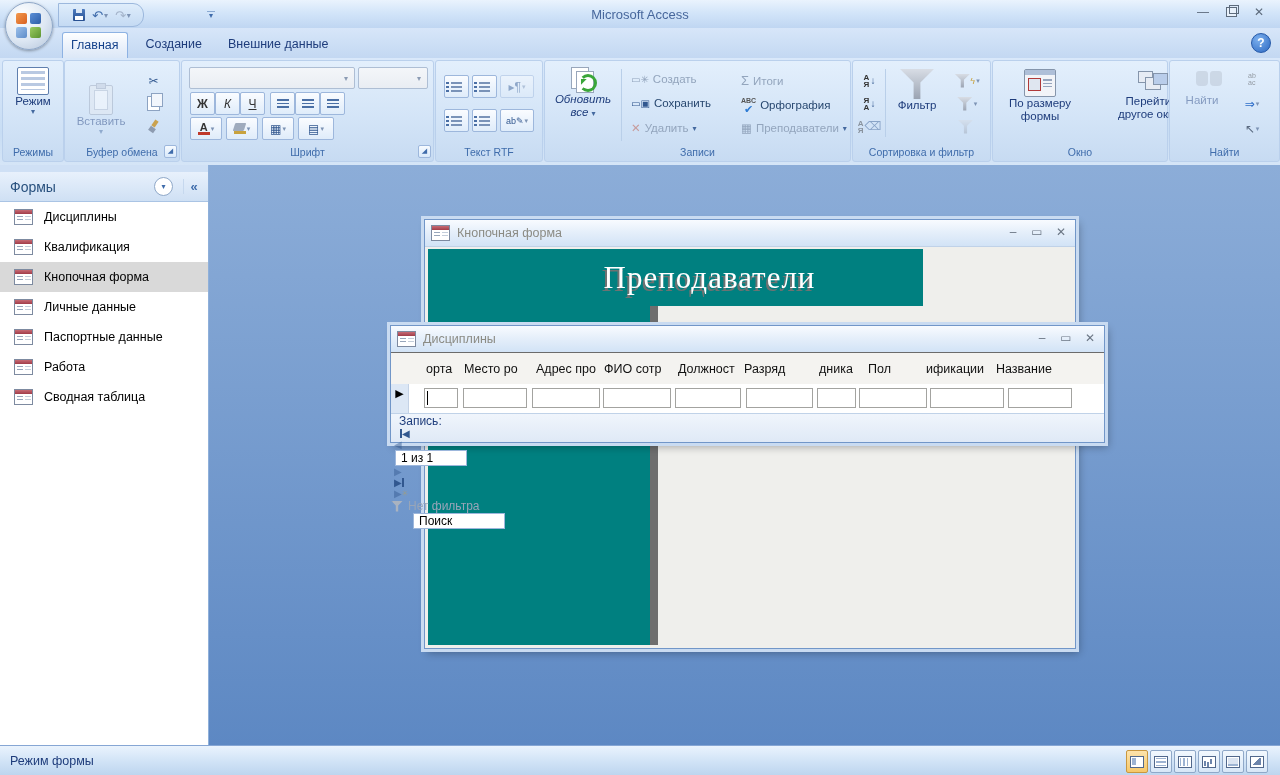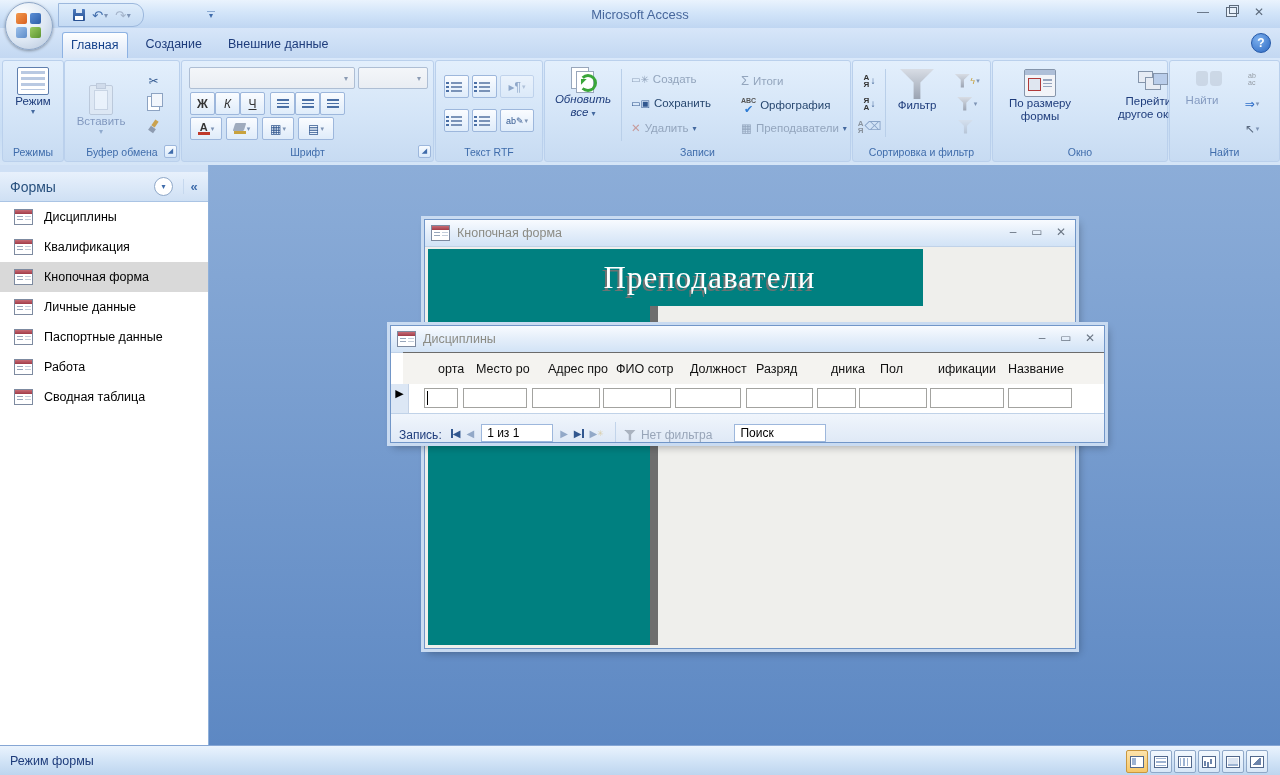--- a/index.html
+++ b/index.html
@@ -149,30 +149,30 @@
     text-shadow:-2px 3px 0 rgba(146,110,110,.75);padding-left:68px;}
   .sb-side{position:absolute;left:3px;top:86px;width:222px;bottom:3px;}
   .sb-shadow{position:absolute;left:225px;top:86px;width:8px;bottom:3px;background:#6e6e6e;}
   .sb-main{position:absolute;left:233px;top:86px;right:3px;bottom:3px;background:#efefec;}
   .sb-right{position:absolute;left:616px;top:29px;right:3px;height:57px;background:#efefec;}
   .sqbtn{position:absolute;width:27px;height:26px;border:1px solid #b2b2ae;border-radius:2px;
     background:linear-gradient(#f6f6f4,#e7e7e4);}
   .sqbtn.focus{border:1px solid #3c66c4;outline:1px solid #8fb0ea;background:linear-gradient(#fbfcfe,#eef2f8);}
   .sblbl{position:absolute;font-size:12.5px;color:#1d1d1d;font-family:"DejaVu Sans",sans-serif;}
   
-  .ds-cols{position:absolute;left:12px;top:26px;right:0;height:31px;background:#f4f3f0;border-top:1px solid #6b6b6b;
+  .ds-cols{position:absolute;left:0;top:26px;right:0;height:31px;background:#f4f3f0;border-top:1px solid #6b6b6b;
     border-bottom:1px solid #c9c9c4;}
   .ds-col{position:absolute;top:9px;font-size:12.5px;color:#111;white-space:nowrap;}
   .ds-row{position:absolute;left:0;top:58px;right:0;height:29px;background:#fff;}
   .ds-sel{position:absolute;left:0;top:0;width:18px;height:29px;background:#dce7f5;border-right:1px solid #c4d2e6;
     color:#000;font-size:11px;display:flex;align-items:flex-start;justify-content:center;padding-top:3px;box-sizing:border-box;}
   .ds-field{position:absolute;top:4px;height:20px;background:#fff;border:1px solid #a3a3a0;box-sizing:border-box;}
   .caret{position:absolute;left:2px;top:2px;width:1px;height:14px;background:#000;}
   .ds-nav{position:absolute;left:0;top:87px;right:0;height:28px;background:linear-gradient(#f0f5fc,#dfe9f6);
-    border-top:1px solid #c0d2e8;display:flex;align-items:flex-end;font-size:12px;color:#1e3c7b;}
+    border-top:1px solid #c0d2e8;display:flex;align-items:flex-start;font-size:12px;color:#1e3c7b;flex-direction:column;}
   .nbtn{display:flex;align-items:center;justify-content:center;color:#31578f;font-size:10px;padding:0 3px;height:18px;}
   .nbtn .bar{display:inline-block;width:2px;height:9px;background:currentColor;}
   .posbox{width:72px;height:18px;border:1px solid #9db7dc;background:#fff;font-size:12px;color:#000;
     display:flex;align-items:center;padding-left:5px;box-sizing:border-box;margin:0 4px;}
   .vsep{width:1px;height:20px;background:#c2d4ea;margin:0 8px;}
   .searchbox{width:92px;height:18px;border:1px solid #9db7dc;background:#fff;font-size:12px;color:#000;
     padding:0 0 0 5px;box-sizing:border-box;font-family:"Liberation Sans",sans-serif;}
   .nofil{color:#98a5b8;display:flex;align-items:center;gap:5px;}
   .funnel.small{width:12px;height:11px;background:#aab3c0;position:relative;}
   .fx{position:relative;}

